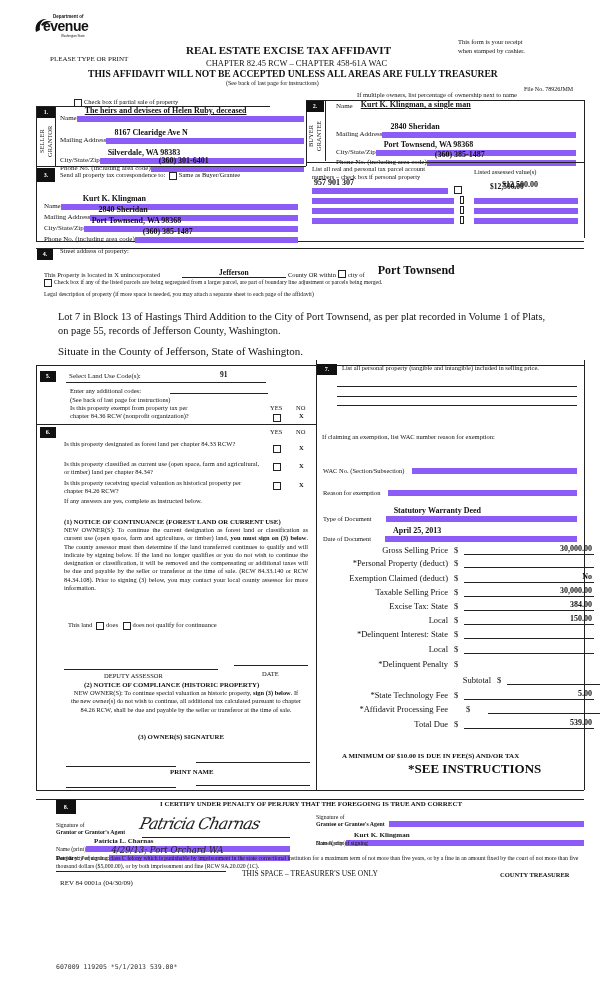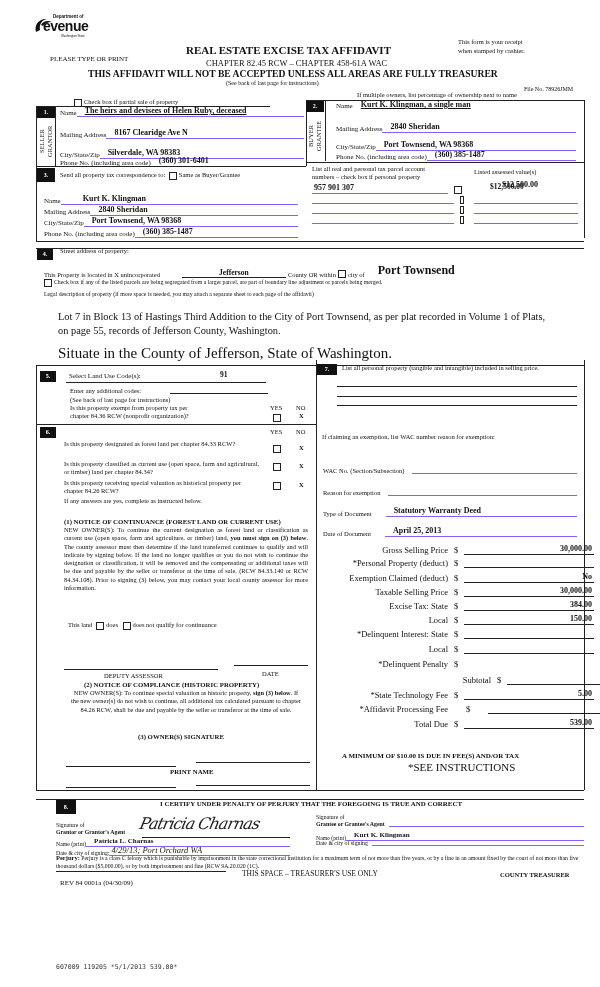--- a/index.html
+++ b/index.html
@@ -8,21 +8,21 @@
   .small { font-size:6.5px; }
   .xs { font-size:5.8px; }
   .b { font-weight:bold; }
   .secnum { background:#111; color:#fff; font-size:6px; font-weight:bold; text-align:center; line-height:11px; height:11px; }
   .chk { display:inline-block; width:6px; height:6px; border:1px solid #222; vertical-align:middle; margin-right:2px; background:#fff; }
   .vlbl { writing-mode:vertical-rl; transform:rotate(180deg); font-size:6.5px; text-align:center; line-height:8px; }
   .line { position:absolute; height:0; border-top:1px solid #222; }
   .vline { position:absolute; width:0; border-left:1px solid #222; }
   .row { position:absolute; display:flex; align-items:flex-end; white-space:nowrap; }
   .lbl { font-size:7px; }
-  .val { font-family:"Liberation Serif", serif; font-weight:bold; font-size:8px; border-bottom:1px solid #8b5cf6; padding-left:8px; flex:1; line-height:10px; }
+  .val { font-family:"Liberation Serif", serif; font-weight:bold; font-size:8px; border-bottom:6px solid #8b5cf6; padding-left:8px; flex:1; line-height:10px; }
   .money-row { position:absolute; display:flex; align-items:flex-end; font-size:8.5px; white-space:nowrap; }
   .money-row .mlbl { width:132px; text-align:right; padding-right:6px; }
   .money-row .dollar { width:10px; }
   .money-row .mval { width:128px; border-bottom:1px solid #222; text-align:right; font-weight:bold; font-size:8px; line-height:10px; padding-right:2px; }
   .sig { font-family:"DejaVu Serif", serif; font-style:italic; color:#222; }
 </style>
 </head>
 <body>
 
 <div class="abs" style="left:33px;top:14px;width:60px;height:26px;">
@@ -164,21 +164,21 @@
   <span class="chk" style="margin-left:2px;"></span>
   <span>city of</span>
   <span class="b" style="margin-left:13px;font-size:12px;">Port Townsend</span>
 </div>
 <div class="abs xs" style="left:44px;top:279px;white-space:nowrap;">
   <span class="chk"></span><span>Check box if any of the listed parcels are being segregated from a larger parcel, are part of boundary line adjustment or parcels being merged.</span>
 </div>
 <div class="abs xs" style="left:44px;top:291px;white-space:nowrap;">Legal description of property (if more space is needed, you may attach a separate sheet to each page of the affidavit)</div>
 <div class="abs" style="left:58px;top:311px;font-size:10.4px;white-space:nowrap;">Lot 7 in Block 13 of Hastings Third Addition to the City of Port Townsend, as per plat recorded in Volume 1 of Plats,</div>
 <div class="abs" style="left:58px;top:325px;font-size:10.4px;white-space:nowrap;">on page 55, records of Jefferson County, Washington.</div>
-<div class="abs" style="left:58px;top:345px;font-size:15px;white-space:nowrap;">Situate in the County of Jefferson, State of Washington.</div>
+<div class="abs" style="left:58px;top:345px;font-size:11px;white-space:nowrap;">Situate in the County of Jefferson, State of Washington.</div>
 
 <div class="line" style="left:36px;top:365px;width:548px;"></div>
 <div class="vline" style="left:316px;top:360px;height:430px;"></div>
 <div class="vline" style="left:36px;top:365px;height:425px;"></div>
 <div class="vline" style="left:584px;top:360px;height:430px;"></div>
 
 <div class="abs secnum" style="left:40px;top:371px;width:16px;">5.</div>
 <div class="abs small" style="left:69px;top:372px;font-size:7px;">Select Land Use Code(s):</div>
 <div class="abs b" style="left:176px;top:370px;font-size:7.5px;padding-left:44px;">91</div>
 <div class="line" style="left:66px;top:382px;width:200px;"></div>
@@ -322,39 +322,39 @@
       <span class="mval"></span>
     </div>
   <div class="money-row" style="top:174px;">
       <span class="mlbl">Total Due</span>
       <span class="dollar">$</span>
       <span class="mval">539.00</span>
     </div>
 </div>
 
 <div class="abs b" style="left:342px;top:752px;font-size:7px;white-space:nowrap;">A MINIMUM OF $10.00 IS DUE IN FEE(S) AND/OR TAX</div>
-<div class="abs" style="left:408px;top:761px;font-size:11px;">*SEE INSTRUCTIONS</div>
+<div class="abs" style="left:408px;top:761px;font-size:13px;font-weight:bold;">*SEE INSTRUCTIONS</div>
 
 <div class="line" style="left:36px;top:790px;width:548px;"></div>
 
 <div class="line" style="left:36px;top:799px;width:548px;"></div>
 <div class="abs secnum" style="left:56px;top:800px;width:20px;height:14px;line-height:14px;">8.</div>
 <div class="abs b" style="left:160px;top:800px;font-size:6.9px;white-space:nowrap;">I CERTIFY UNDER PENALTY OF PERJURY THAT THE FOREGOING IS TRUE AND CORRECT</div>
 
 <div class="abs xs" style="left:56px;top:822px;">Signature of</div>
 <div class="abs xs b" style="left:56px;top:829px;">Grantor or Grantor's Agent</div>
 <div class="abs sig" style="left:140px;top:814px;font-size:16px;transform:skewX(-12deg);letter-spacing:-1px;">Patricia Charnas</div>
 <div class="line" style="left:142px;top:837px;width:148px;"></div>
 <div class="row" style="left:56px;top:836px;width:234px;">
   <span class="xs">Name (print)</span>
   <span class="val" style="font-size:7px;">Patricia L. Charnas</span>
 </div>
 <div class="row" style="left:56px;top:845px;width:234px;">
   <span class="xs">Date &amp; city of signing:</span>
-  <span class="val sig" style="font-weight:normal;font-size:8.5px;padding-left:2px;font-family:Liberation Serif, serif;">4/29/13; Port Orchard WA</span>
+  <span class="val sig" style="font-weight:normal;font-size:8.5px;padding-left:2px;">4/29/13; Port Orchard WA</span>
 </div>
 
 <div class="abs xs" style="left:316px;top:814px;">Signature of</div>
 <div class="row" style="left:316px;top:821px;width:268px;">
   <span class="xs b">Grantee or Grantee's Agent</span>
   <span class="val" style="margin-left:4px;"></span>
 </div>
 <div class="row" style="left:316px;top:830px;width:268px;">
   <span class="xs">Name (print)</span>
   <span class="val" style="font-size:7px;">Kurt K. Klingman</span>

